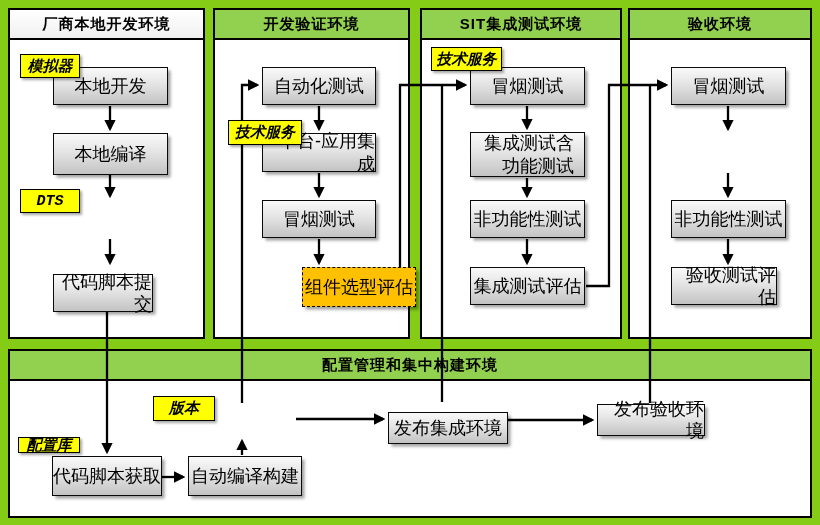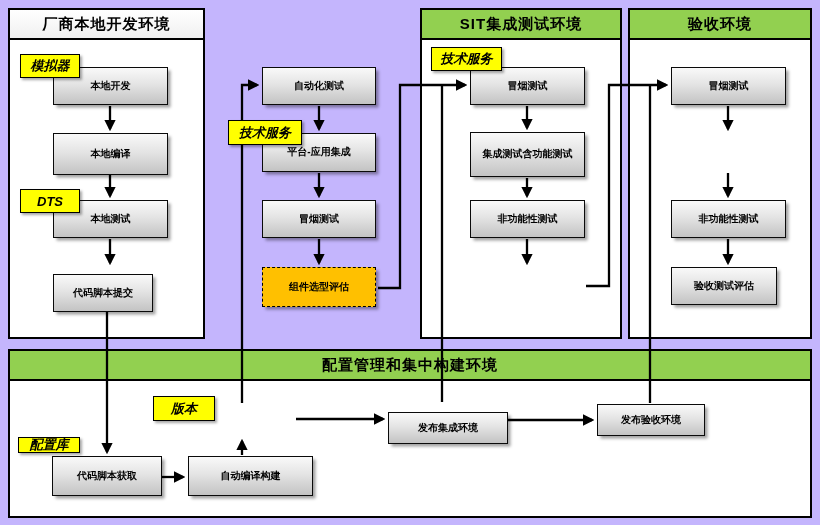--- a/index.html
+++ b/index.html
@@ -1,46 +1,49 @@
 <!DOCTYPE html>
 <html><head>
 <meta charset="utf-8">
 <style>
   html,body{margin:0;padding:0;background:#fff;}
   body{width:820px;height:525px;font-family:"Liberation Sans","DejaVu Sans",sans-serif;color:#000;}
-  .canvas{position:relative;width:820px;height:525px;background:#c4b5fd;overflow:hidden;}
+  .canvas{position:relative;width:820px;height:525px;background:#84cc16;overflow:hidden;}
 
   .panel{position:absolute;border:2px solid #000;background:#fff;box-sizing:border-box;z-index:1;}
   .panel-header{height:28px;border-bottom:2px solid #000;display:flex;align-items:center;justify-content:center;
     font-weight:bold;font-size:15px;letter-spacing:1px;}
   .header-green{background:#92D050;}
   .header-light{background:linear-gradient(180deg,#ffffff,#f0f0f0);}
 
   svg.connectors{position:absolute;left:0;top:0;z-index:2;}
 
   .node{position:absolute;box-sizing:border-box;border:1.5px solid #0a0a0a;
     background:linear-gradient(180deg,#f9f9f9 0%,#e4e4e4 45%,#c3c3c3 100%);
     display:flex;align-items:center;justify-content:center;text-align:right;
-    font-size:10px;line-height:1.25;z-index:3;
-    box-shadow:2.5px 2.5px 3px rgba(0,0,0,0.38);font-weight:bold;}
-  .node.orange{background:#FFC000;border:1.6px dashed #000;}
+    font-size:18px;line-height:1.25;z-index:3;
+    box-shadow:2.5px 2.5px 3px rgba(0,0,0,0.38);}
+  .node.orange{background:#FFC000;border:1.6px dashed #000;margin-left:40px;}
   .node.tight{padding:0 10px;}
 
   .tag{position:absolute;box-sizing:border-box;border:1.5px solid #000;background:#FFFF00;
     display:flex;align-items:center;justify-content:center;
-    font-weight:bold;font-style:italic;font-size:13px;z-index:4;
-    box-shadow:2px 2px 2.5px rgba(0,0,0,0.35);}
+    font-weight:bold;font-style:italic;font-size:15px;z-index:4;
+    box-shadow:2px 2px 2.5px rgba(0,0,0,0.35);font-family:Liberation Mono, monospace;}
 </style>
 </head>
 <body>
 
 <div class="canvas">
 
   <div class="panel" style="left:8px;top:8px;width:197px;height:331px">
     <div class="panel-header header-light">厂商本地开发环境</div>
+  </div>
+  <div class="panel" style="left:213px;top:8px;width:197px;height:331px">
+    <div class="panel-header header-green">开发验证环境</div>
   </div>
   <div class="panel" style="left:420px;top:8px;width:202px;height:331px">
     <div class="panel-header header-green">SIT集成测试环境</div>
   </div>
   <div class="panel" style="left:628px;top:8px;width:184px;height:331px">
     <div class="panel-header header-green">验收环境</div>
   </div>
   <div class="panel" style="left:8px;top:349px;width:804px;height:169px">
     <div class="panel-header header-green">配置管理和集中构建环境</div>
   </div>
@@ -86,38 +89,38 @@
       <path d="M442 402 L442 86"></path>
 
       <path d="M586 286 L609 286 L609 85 L666 85" marker-end="url(#ah)"></path>
 
       <path d="M650 403 L650 86"></path>
     </g>
   </svg>
 
   <div class="node" style="left:53px;top:67px;width:115px;height:38px">本地开发</div>
   <div class="node" style="left:53px;top:133px;width:115px;height:42px">本地编译</div>
-  <div class="node" style="left:53px;top:200px;width:115px;height:38px">本地测试</div>
   <div class="node" style="left:53px;top:274px;width:100px;height:38px">代码脚本提交</div>
 
   <div class="node" style="left:262px;top:67px;width:114px;height:38px">自动化测试</div>
   <div class="node" style="left:262px;top:133px;width:114px;height:39px">平台-应用集成</div>
   <div class="node" style="left:262px;top:200px;width:114px;height:38px">冒烟测试</div>
   <div class="node orange" style="left:262px;top:267px;width:114px;height:40px">组件选型评估</div>
 
   <div class="node" style="left:470px;top:67px;width:115px;height:38px">冒烟测试</div>
   <div class="node tight" style="left:470px;top:132px;width:115px;height:45px">集成测试含功能测试</div>
   <div class="node" style="left:470px;top:200px;width:115px;height:38px">非功能性测试</div>
+  <div class="node" style="left:470px;top:267px;width:115px;height:38px">集成测试评估</div>
 
   <div class="node" style="left:671px;top:67px;width:115px;height:38px">冒烟测试</div>
   <div class="node" style="left:671px;top:200px;width:115px;height:38px">非功能性测试</div>
   <div class="node" style="left:671px;top:267px;width:106px;height:38px">验收测试评估</div>
 
   <div class="node" style="left:52px;top:456px;width:110px;height:40px">代码脚本获取</div>
-  <div class="node" style="left:188px;top:456px;width:125px;height:40px">自动编译构建</div>
+  <div class="node" style="left:188px;top:456px;width:114px;height:40px">自动编译构建</div>
   <div class="node" style="left:388px;top:412px;width:120px;height:32px">发布集成环境</div>
   <div class="node" style="left:597px;top:404px;width:108px;height:32px">发布验收环境</div>
 
   <div class="tag" style="left:20px;top:54px;width:60px;height:24px">模拟器</div>
   <div class="tag" style="left:20px;top:189px;width:60px;height:24px">DTS</div>
   <div class="tag" style="left:228px;top:120px;width:74px;height:25px">技术服务</div>
   <div class="tag" style="left:431px;top:47px;width:71px;height:24px">技术服务</div>
   <div class="tag" style="left:153px;top:396px;width:62px;height:25px">版本</div>
   <div class="tag" style="left:18px;top:437px;width:62px;height:16px">配置库</div>
 

